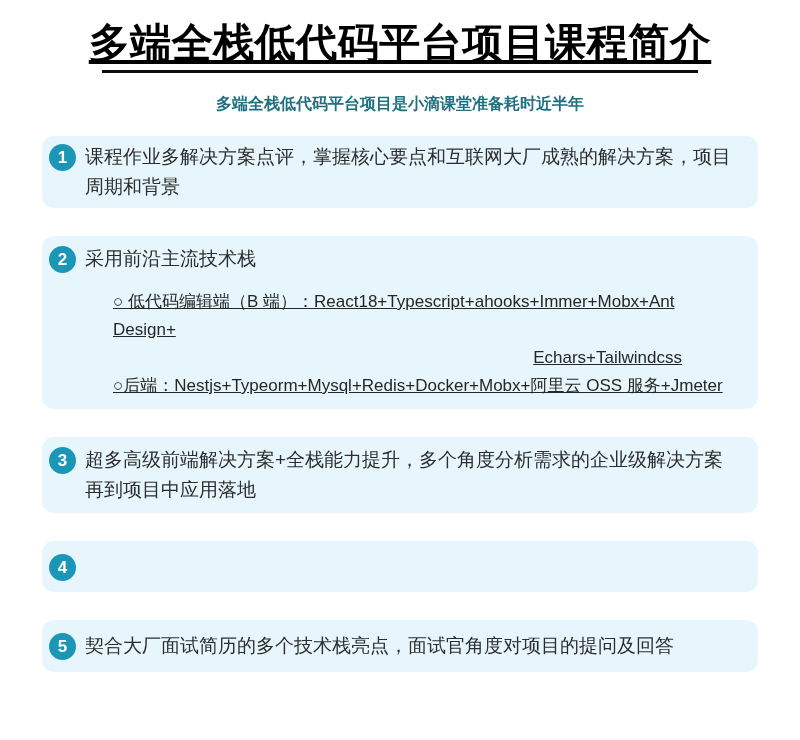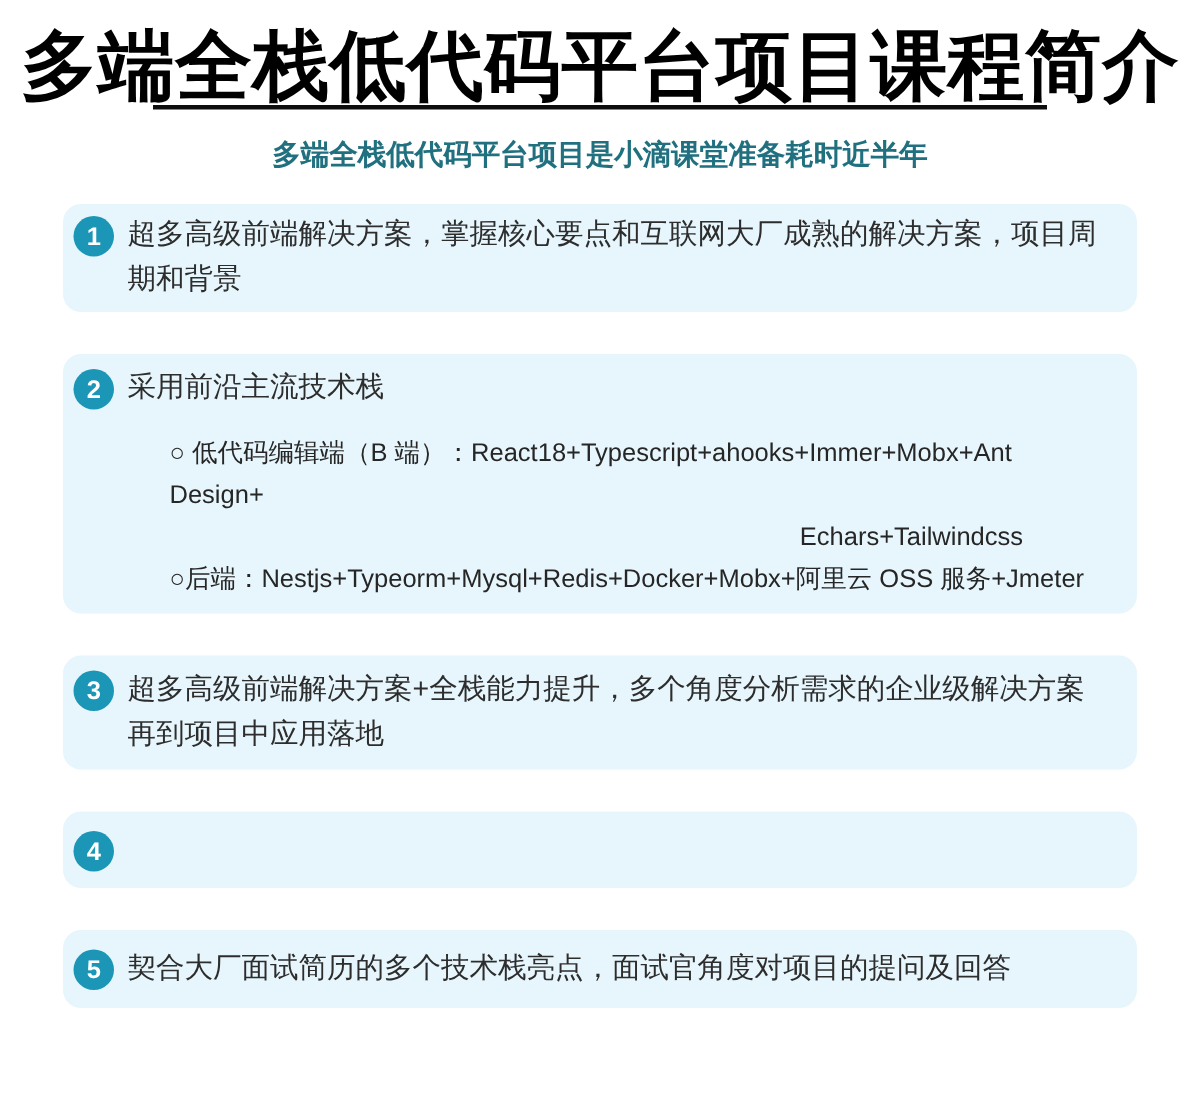--- a/index.html
+++ b/index.html
@@ -6,34 +6,35 @@
   html, body {
     margin: 0; padding: 0;
     width: 800px; height: 740px;
     background: #ffffff;
     font-family: "Liberation Sans", sans-serif;
     overflow: hidden;
   }
   .header { text-align: center; }
   .page-title {
     margin: 21px 0 0 0;
-    font-size: 51px;
+    font-size: 41px;
     line-height: 45px;
     font-weight: 900;
     color: #000000;
     letter-spacing: 0.5px;
+    text-decoration: underline;
   }
   .title-underline {
     width: 596px; height: 3px;
     background: #0d0d0d;
     margin: 4px auto 0 auto;
   }
   .subtitle {
     margin-top: 16px;
-    font-size: 19px;
+    font-size: 16px;
     line-height: 30px;
     font-weight: 600;
     color: #20707f;
   }
   .cards {
     width: 716px;
     margin: 17px auto 0 auto;
     display: flex;
     flex-direction: column;
     gap: 28px;
@@ -64,20 +65,21 @@
     line-height: 30px;
     font-weight: 500;
     color: #2d2d2d;
   }
   .subs {
     margin: 14px 0 0 28px;
     font-size: 17px;
     line-height: 28px;
     font-weight: 400;
     color: #262626;
+    text-decoration: underline;
   }
   .sub-center { text-align: right; margin-right: 60px; }
   .card-2 { padding-top: 8px; padding-bottom: 9px; }
   .card-3 { padding-top: 8px; padding-bottom: 8px; }
   .card-3 .subs { margin-top: 12px; }
   .card-4, .card-5 { padding-top: 11px; padding-bottom: 11px; }
 </style>
 </head>
 <body>
 
@@ -87,21 +89,21 @@
   <div class="subtitle">
     <div>多端全栈低代码平台项目是小滴课堂准备耗时近半年</div>
   </div>
 </div>
 
 <div class="cards">
 
   <div class="card card-1">
     <div class="badge">1</div>
     <div class="card-body">
-      <div class="card-text">超多高级前端解决方案，掌握核心要点和互联网大厂成熟的解决方案，项目周期和背景</div>
+      <div class="card-text">课程作业多解决方案点评，掌握核心要点和互联网大厂成熟的解决方案，项目周期和背景</div>
     </div>
   </div>
 
   <div class="card card-2">
     <div class="badge">2</div>
     <div class="card-body">
       <div class="card-text">采用前沿主流技术栈</div>
       <div class="subs">
         <div class="sub">○ 低代码编辑端（B 端）：React18+Typescript+ahooks+Immer+Mobx+Ant Design+</div>
         <div class="sub sub-center">Echars+Tailwindcss</div>

